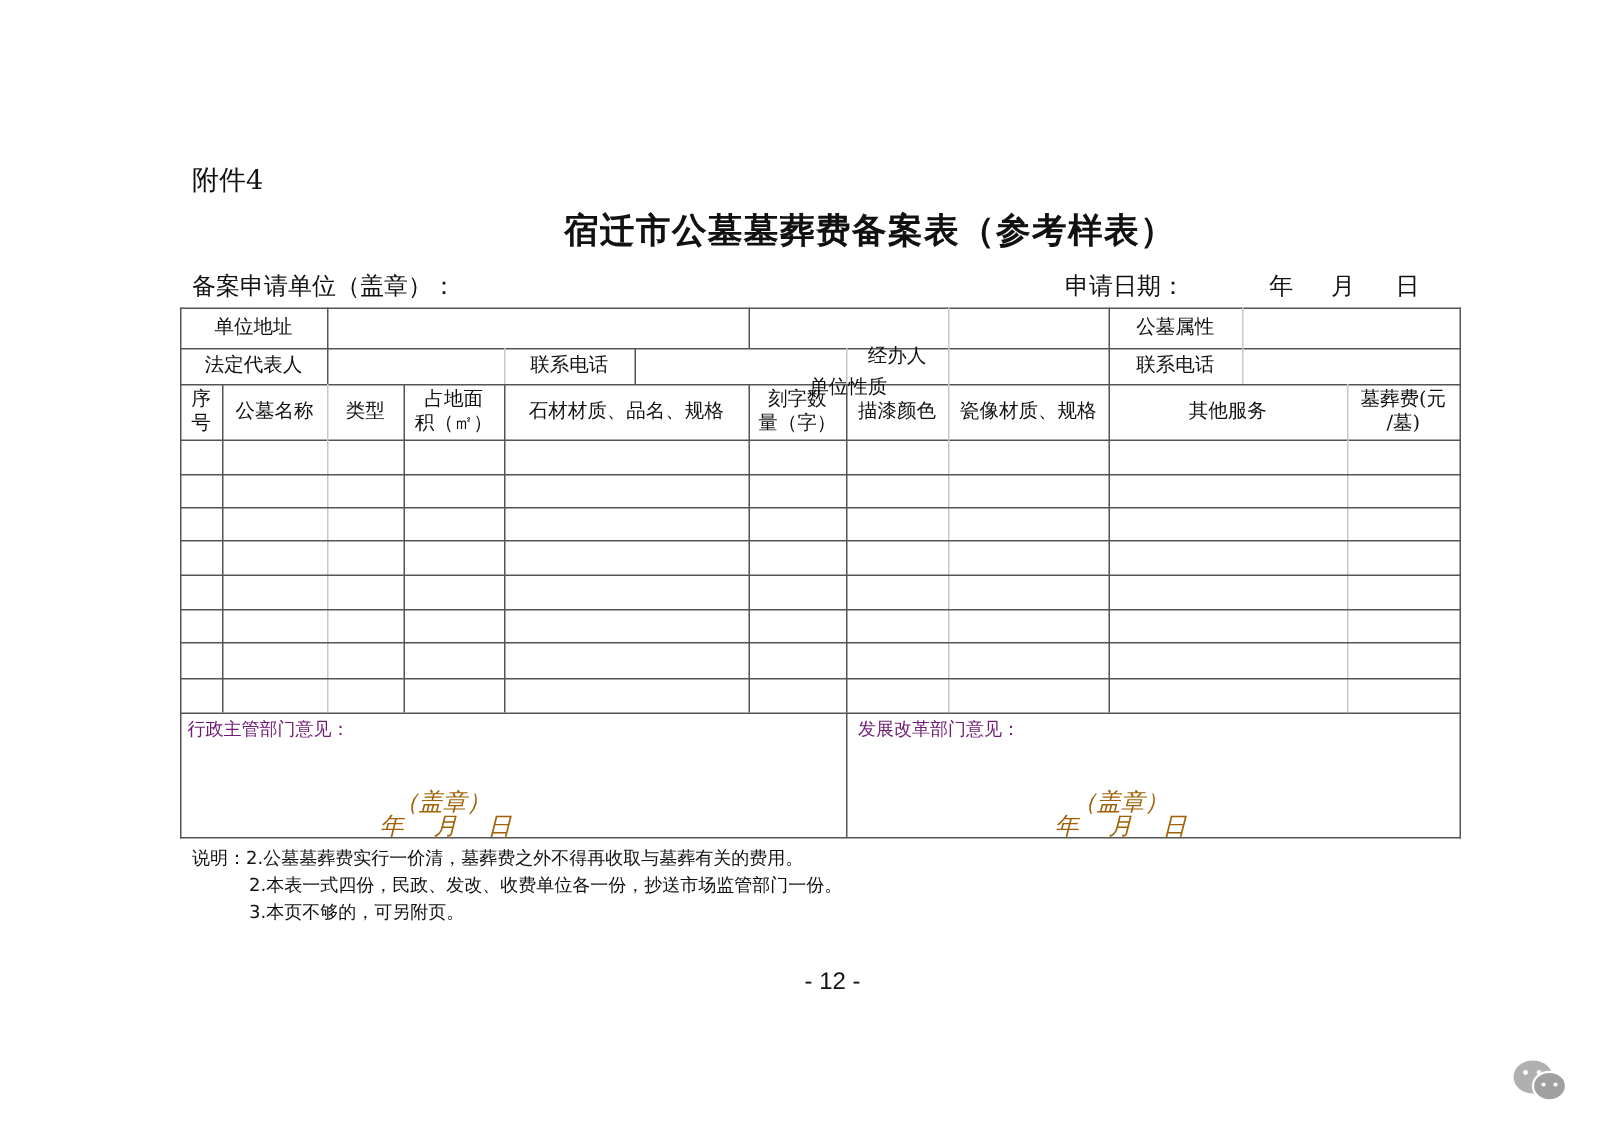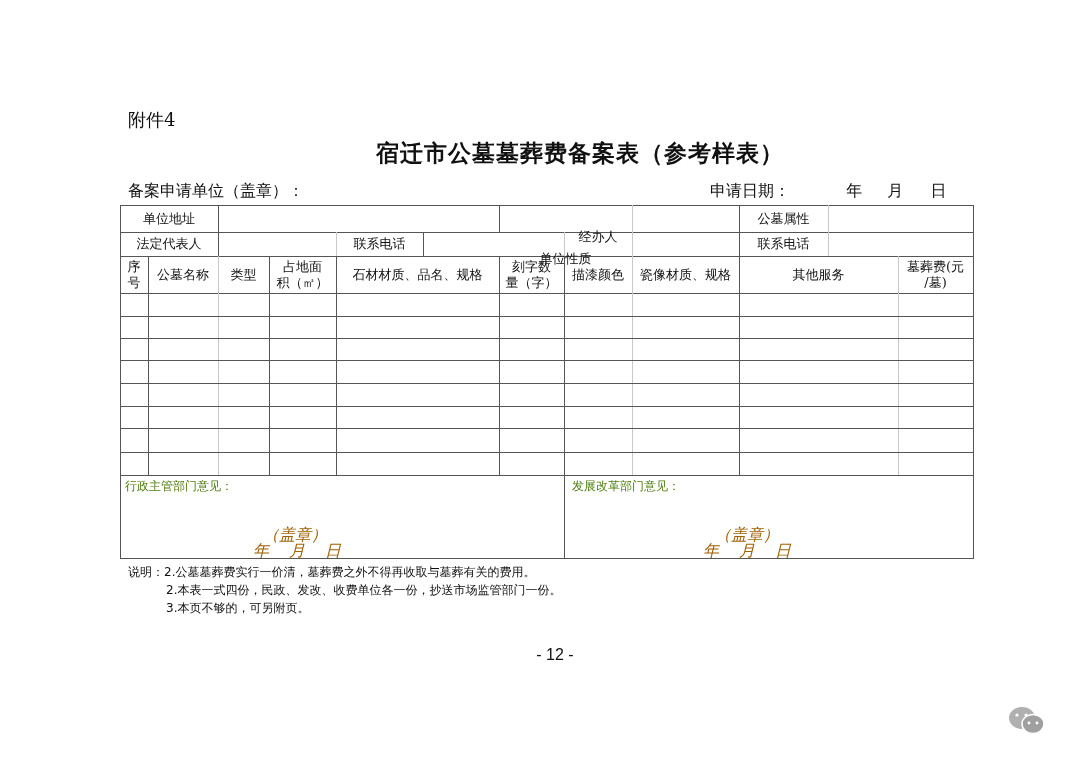--- a/index.html
+++ b/index.html
@@ -12,21 +12,21 @@
   .title { left: 0; width: 1080px; top: 138px; text-align: center; font-size: 23px; font-weight: bold; letter-spacing: 1px; padding-left: 80px; box-sizing: border-box; }
   .applicant { left: 128px; top: 181px; font-size: 16px; font-family: "DejaVu Sans", sans-serif; }
   .apply-date { left: 710px; top: 181px; font-size: 16px; font-family: "DejaVu Sans", sans-serif; }
   .apply-date span { display: inline-block; }
 
   .line-h { position: absolute; height: 1px; background: #555; }
   .line-v { position: absolute; width: 1px; background: #555; }
   .line-vl { position: absolute; width: 1px; background: #c8c8c8; }
 
   .cell { position: absolute; display: flex; align-items: center; justify-content: center; text-align: center; font-size: 13px; line-height: 16px; font-family: "DejaVu Serif", serif; }
-  .opinion-label { position: absolute; font-size: 12px; color: #4d7c0f; font-family: "DejaVu Serif", serif; }
+  .opinion-label { position: absolute; font-size: 12px; color: #701a75; font-family: "DejaVu Serif", serif; }
   .seal { position: absolute; font-size: 16px; color: #a16207; font-style: italic; }
   .notes { position: absolute; font-size: 12px; font-family: "DejaVu Sans", sans-serif; line-height: 18px; }
   .page-num { left: 0; width: 1080px; top: 646px; text-align: center; font-size: 16px; font-family: "Liberation Sans", sans-serif; padding-left: 30px; box-sizing: border-box; }
   .watermark { right: 34px; top: 706px; font-size: 26px; color: #9a9a9a; font-family: "DejaVu Sans", sans-serif; display: flex; align-items: center; gap: 8px; }
   .wm-icon { width: 38px; height: 30px; }
 </style>
 </head>
 <body>
 
 <div class="abs attach">附件4</div>

